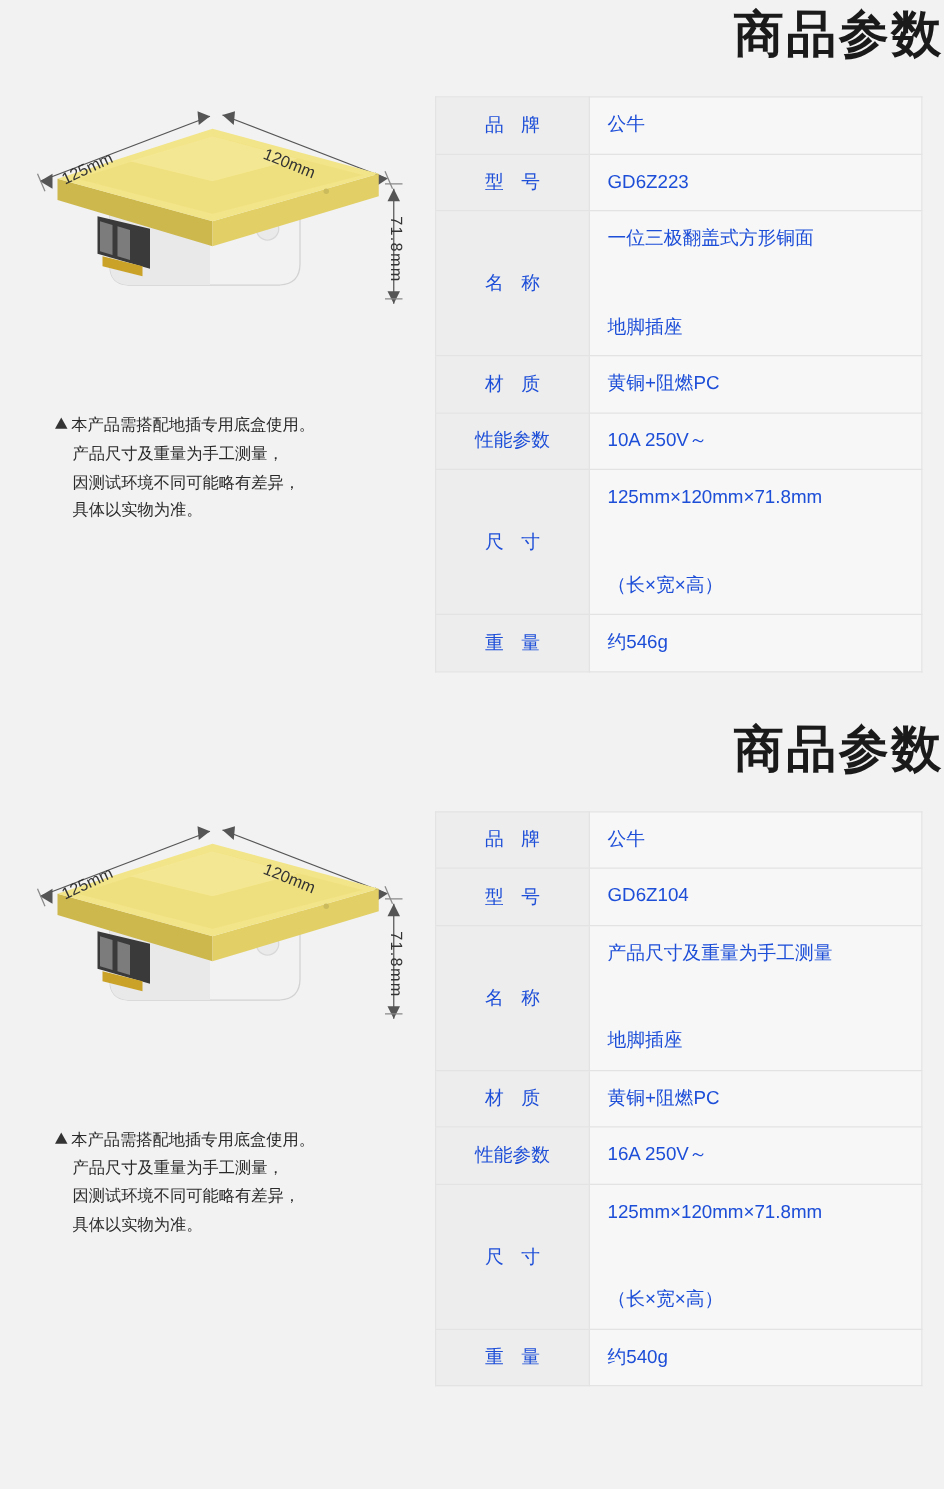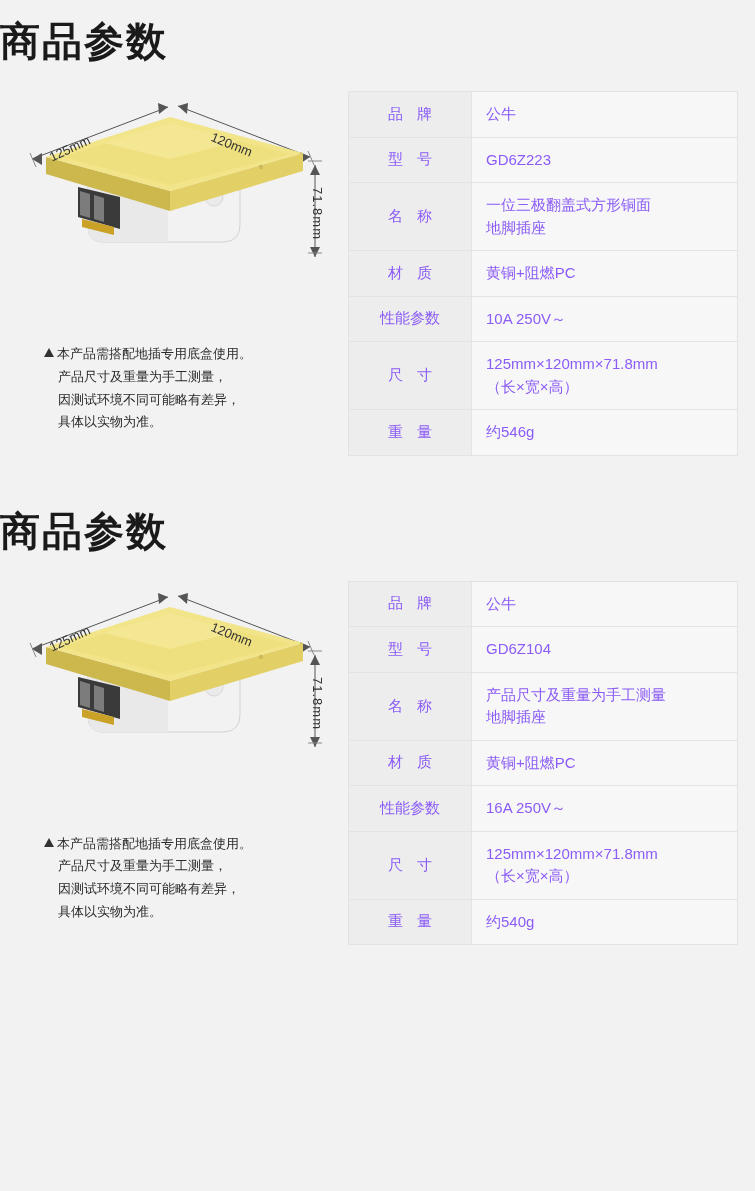--- a/index.html
+++ b/index.html
@@ -17,26 +17,25 @@
     min-height: 1191px;
     position: relative;
     background: #f2f2f2;
     overflow: hidden;
   }
   .section {
     position: relative;
     width: 755px;
   }
   .section-title {
-    text-align: left;
+    text-align: right;
     font-size: 40px;
     font-weight: bold;
     letter-spacing: 2px;
     color: #1a1a1a;
-    padding-top: 14px;
     padding-bottom: 10px;
     font-family: "DejaVu Sans", "Liberation Sans", sans-serif;
   }
   .section-body {
     position: relative;
     display: flex;
     align-items: flex-start;
     padding-left: 18px;
   }
   .left-col {
@@ -106,21 +105,21 @@
 
   
   table.spec {
     border-collapse: collapse;
     width: 390px;
     table-layout: fixed;
   }
   table.spec td {
     border: 1px solid #e3e3e3;
     font-size: 15px;
-    color: #8b5cf6;
+    color: #1d4ed8;
     vertical-align: middle;
   }
   td.key {
     width: 122px;
     background: #ededed;
     text-align: center;
     padding: 11px 0;
     letter-spacing: 0;
     color: #2b2b2b;
   }
@@ -129,20 +128,21 @@
     letter-spacing: 14px;
     text-indent: 14px;
   }
   td.val {
     background: #f7f7f7;
     padding: 11px 14px;
     line-height: 1.5;
   }
   td.val .l2 {
     display: block;
+    margin-top: 48px;
   }
   .gap {
     height: 34px;
   }
 </style>
 </head>
 <body>
 
 <div class="page">
 

